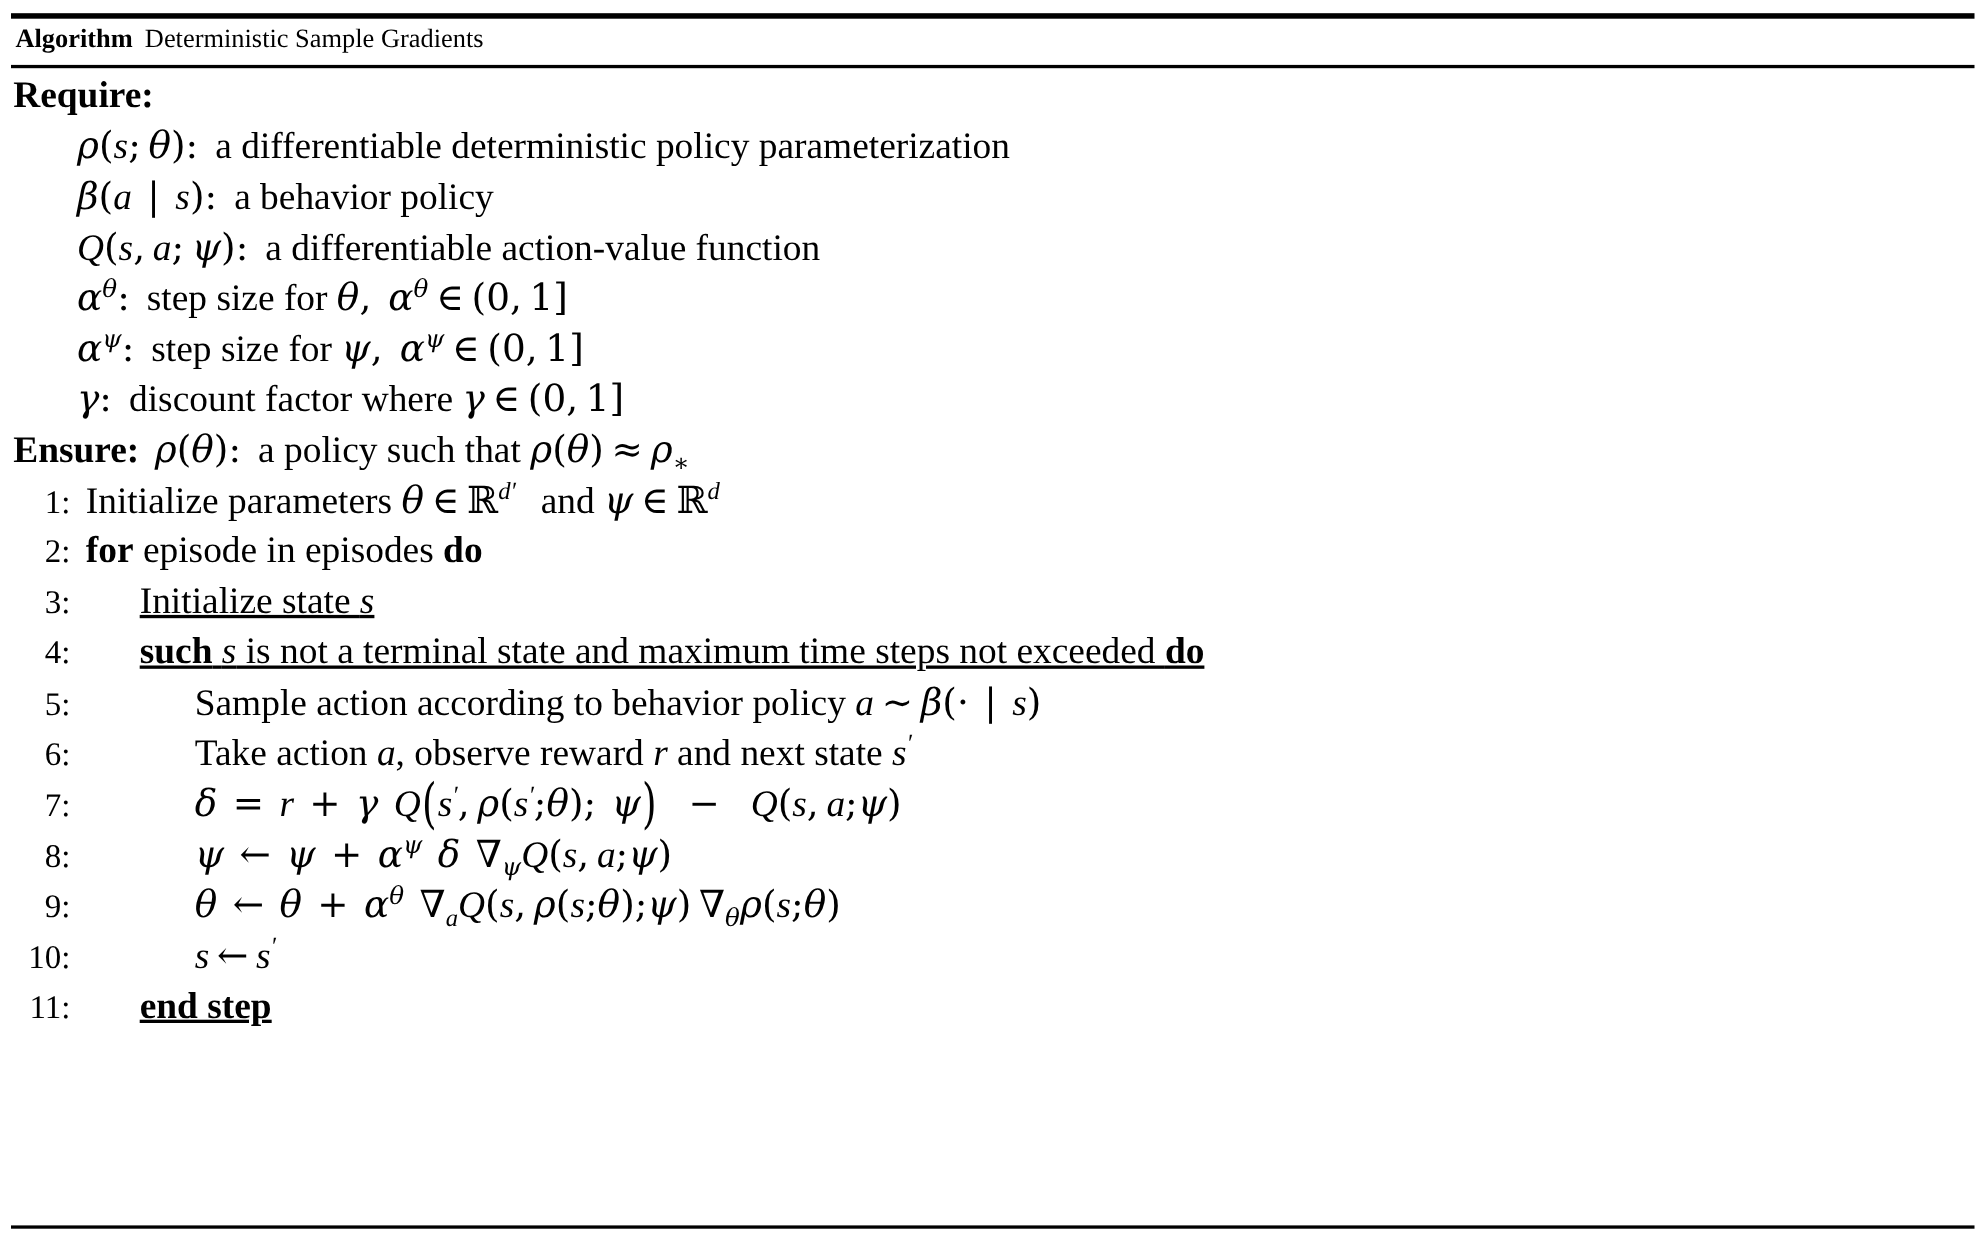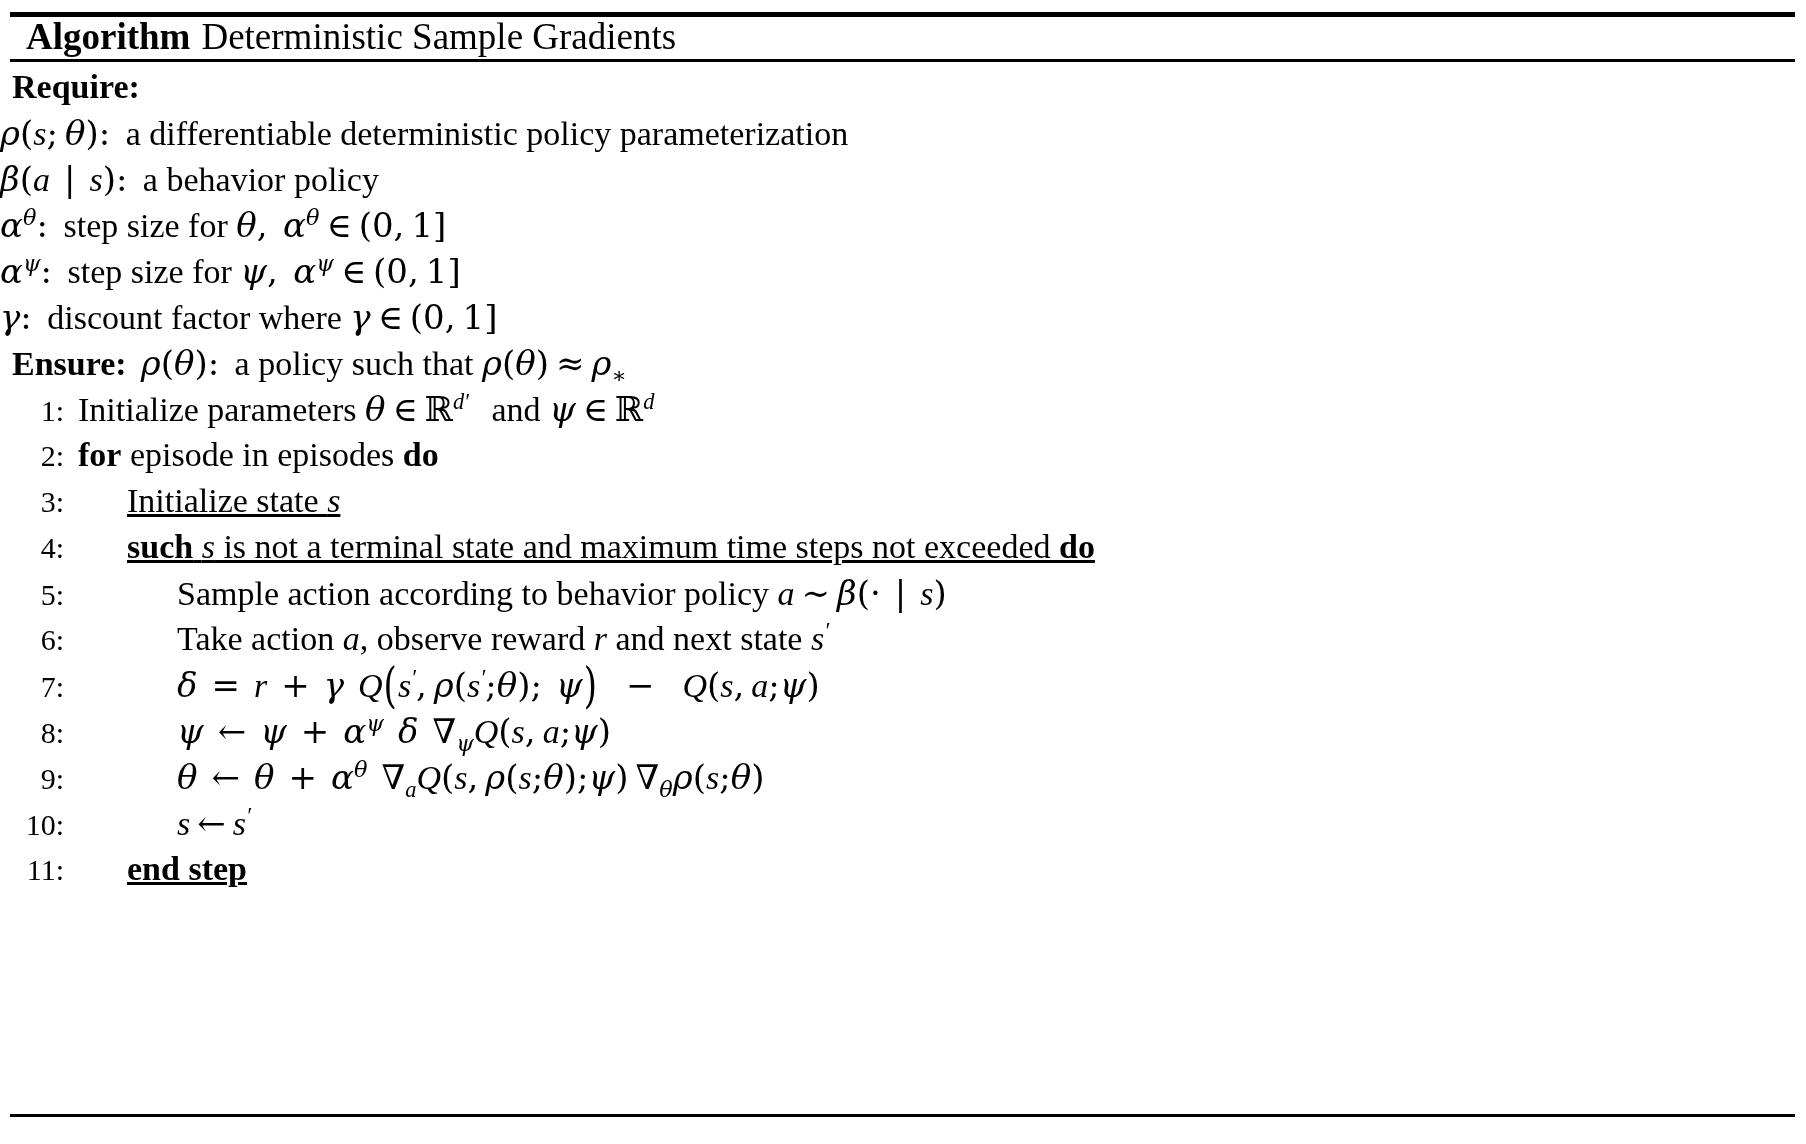--- a/index.html
+++ b/index.html
@@ -30,27 +30,27 @@
     width: 1785px;
     background: #000000;
   }
   .rule-top     { top: 12px;   height: 5px; }
   .rule-header  { top: 59px;   height: 3px; }
   .rule-bottom  { top: 1114px; height: 3px; }
 
   
   .title-line {
     position: absolute;
-    left: 26px;
+    left: 14px;
     top: 14px;
     height: 45px;
     display: flex;
     align-items: flex-start;
     white-space: nowrap;
-    font-size: 37px;
+    font-size: 24px;
     line-height: 45px;
   }
   .title-kw {
     font-weight: bold;
     margin-right: 11px;
   }
   .title-txt { font-weight: normal; }
 
   
   .body-block {
@@ -72,21 +72,21 @@
 
   
   .kw-row { padding-left: 12px; }
   .kw {
     font-weight: bold;
     font-size: 34px;
   }
   .kw-ensure { margin-right: 14px; }
 
   
-  .req-item { }
+  .req-item { padding-left: 70px; }
 
   
   .num {
     display: inline-block;
     width: 64px;
     text-align: right;
     font-size: 30px;
     padding-right: 3px;
     flex: 0 0 auto;
   }
@@ -163,20 +163,23 @@
     </div>
 
     <div class="row req-item">
       <span class="code"><span class="mgr">ρ</span><span class="mop">(</span><span class="mi">s</span><span class="mop">;</span><span class="sp"></span><span class="mgr">θ</span><span class="mop">)</span><span class="mop">:</span><span class="sp"></span> a differentiable deterministic policy parameterization</span>
     </div>
 
     <div class="row req-item">
       <span class="code"><span class="mgr">β</span><span class="mop">(</span><span class="mi">a</span><span class="spw"></span><span class="mop">|</span><span class="spw"></span><span class="mi">s</span><span class="mop">)</span><span class="mop">:</span><span class="sp"></span> a behavior policy</span>
     </div>
 
+    <div class="row req-item">
+      <span class="code"><span class="mi">Q</span><span class="mop">(</span><span class="mi">s</span><span class="mop">,</span><span class="sp"></span><span class="mi">a</span><span class="mop">;</span><span class="sp"></span><span class="mgr">ψ</span><span class="mop">)</span><span class="mop">:</span><span class="sp"></span> a differentiable action-value function</span>
+    </div>
 
     <div class="row req-item">
       <span class="code"><span class="mgr">α</span><span class="sup mgr">θ</span><span class="mop">:</span><span class="sp"></span> step size for <span class="mgr">θ</span><span class="mop">,</span><span class="sp"></span> <span class="mgr">α</span><span class="sup mgr">θ</span><span class="sp"></span><span class="mop">∈</span><span class="sp"></span><span class="mop">(0,</span><span class="sp"></span><span class="mop">1]</span></span>
     </div>
 
     <div class="row req-item">
       <span class="code"><span class="mgr">α</span><span class="sup mgr">ψ</span><span class="mop">:</span><span class="sp"></span> step size for <span class="mgr">ψ</span><span class="mop">,</span><span class="sp"></span> <span class="mgr">α</span><span class="sup mgr">ψ</span><span class="sp"></span><span class="mop">∈</span><span class="sp"></span><span class="mop">(0,</span><span class="sp"></span><span class="mop">1]</span></span>
     </div>
 
     <div class="row req-item">

